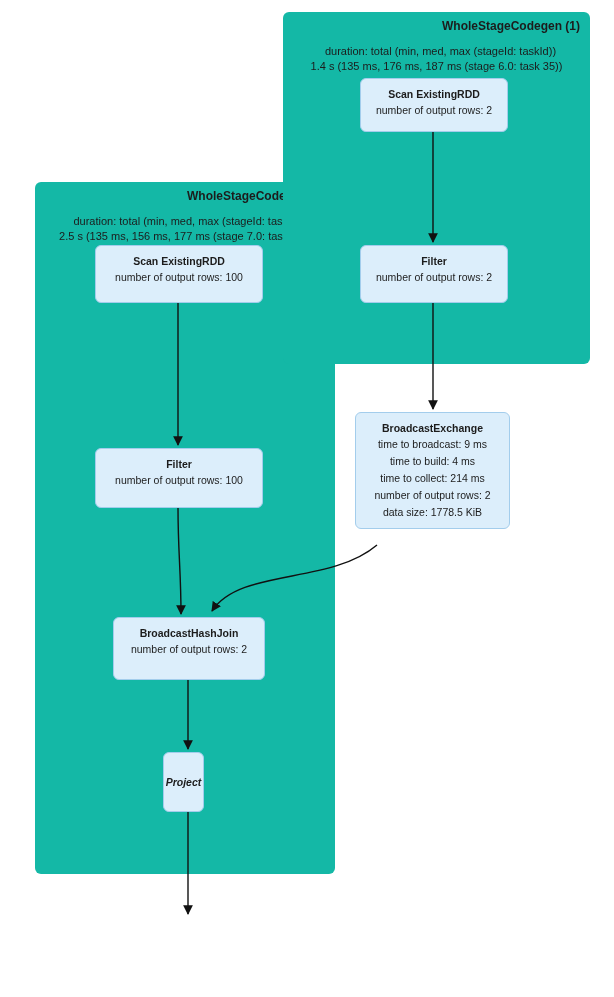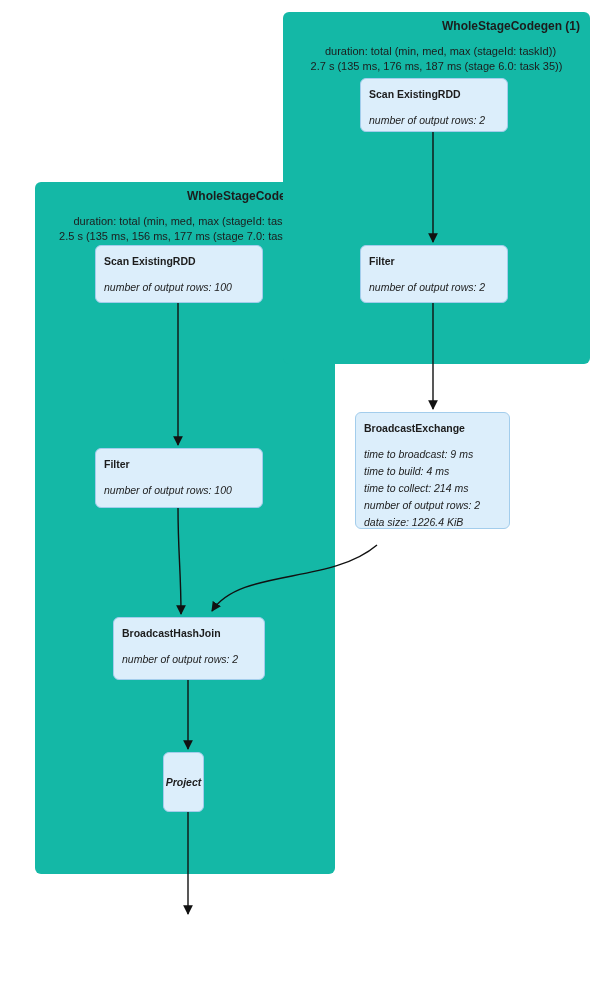--- a/index.html
+++ b/index.html
@@ -44,23 +44,24 @@
   
   .node {
     position: absolute;
     background: #dceefb;
     border: 1px solid #a3cdec;
     border-radius: 6px;
     padding: 9px 8px;
     font-size: 10.5px;
     z-index: 3;
     white-space: nowrap;
+    text-align: center;
   }
   .node-title { font-weight: bold; font-size: 10.5px; line-height: 13px; }
-  .node-metrics { margin-top: 11px; font-style: italic; }
+  .node-metrics { margin-top: 1px; }
   .node-metric { line-height: 17px; }
   .node.center {
     display: flex;
     align-items: center;
     justify-content: center;
     padding: 0;
   }
 
   #n-scan1    { left: 360px; top: 78px;  width: 148px; height: 54px; }
   #n-filter1  { left: 360px; top: 245px; width: 148px; height: 58px; }
@@ -92,21 +93,21 @@
 
   <div class="cluster cluster-wsc2">
     <div class="cluster-title">WholeStageCodegen (2)</div>
     <div class="cluster-duration first">duration: total (min, med, max (stageId: taskId))</div>
     <div class="cluster-duration">2.5 s (135 ms, 156 ms, 177 ms (stage 7.0: task 36))</div>
   </div>
 
   <div class="cluster cluster-wsc1">
     <div class="cluster-title">WholeStageCodegen (1)</div>
     <div class="cluster-duration first">duration: total (min, med, max (stageId: taskId))</div>
-    <div class="cluster-duration">2.7 s (135 ms, 176 ms, 187 ms (stage 6.0: task 35))</div>
+    <div class="cluster-duration">1.4 s (135 ms, 176 ms, 187 ms (stage 6.0: task 35))</div>
   </div>
 
   <div class="node" id="n-scan1">
     <div class="node-title">Scan ExistingRDD</div>
     <div class="node-metrics">
       <div class="node-metric">number of output rows: 2</div>
     </div>
   </div>
 
   <div class="node" id="n-filter1">
@@ -116,21 +117,21 @@
     </div>
   </div>
 
   <div class="node" id="n-bexch">
     <div class="node-title">BroadcastExchange</div>
     <div class="node-metrics">
       <div class="node-metric">time to broadcast: 9 ms</div>
       <div class="node-metric">time to build: 4 ms</div>
       <div class="node-metric">time to collect: 214 ms</div>
       <div class="node-metric">number of output rows: 2</div>
-      <div class="node-metric">data size: 1226.4 KiB</div>
+      <div class="node-metric">data size: 1778.5 KiB</div>
     </div>
   </div>
 
   <div class="node" id="n-scan2">
     <div class="node-title">Scan ExistingRDD</div>
     <div class="node-metrics">
       <div class="node-metric">number of output rows: 100</div>
     </div>
   </div>
 

